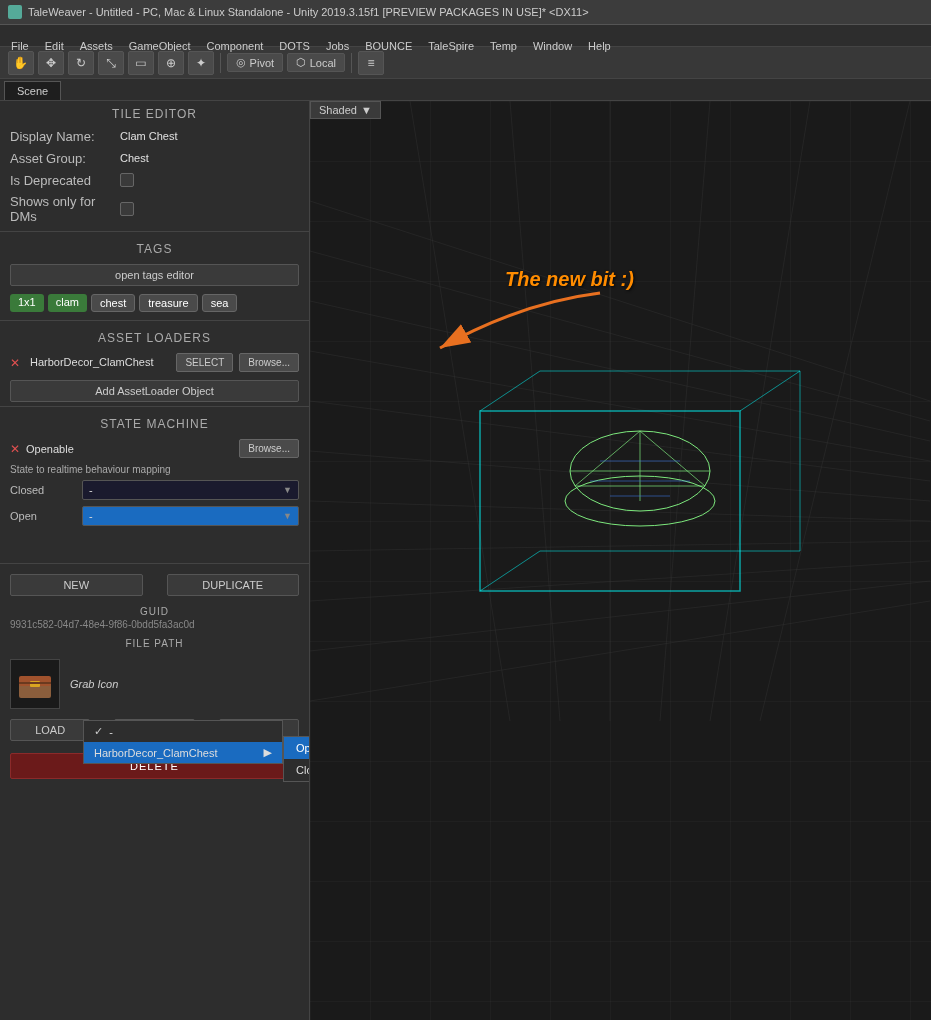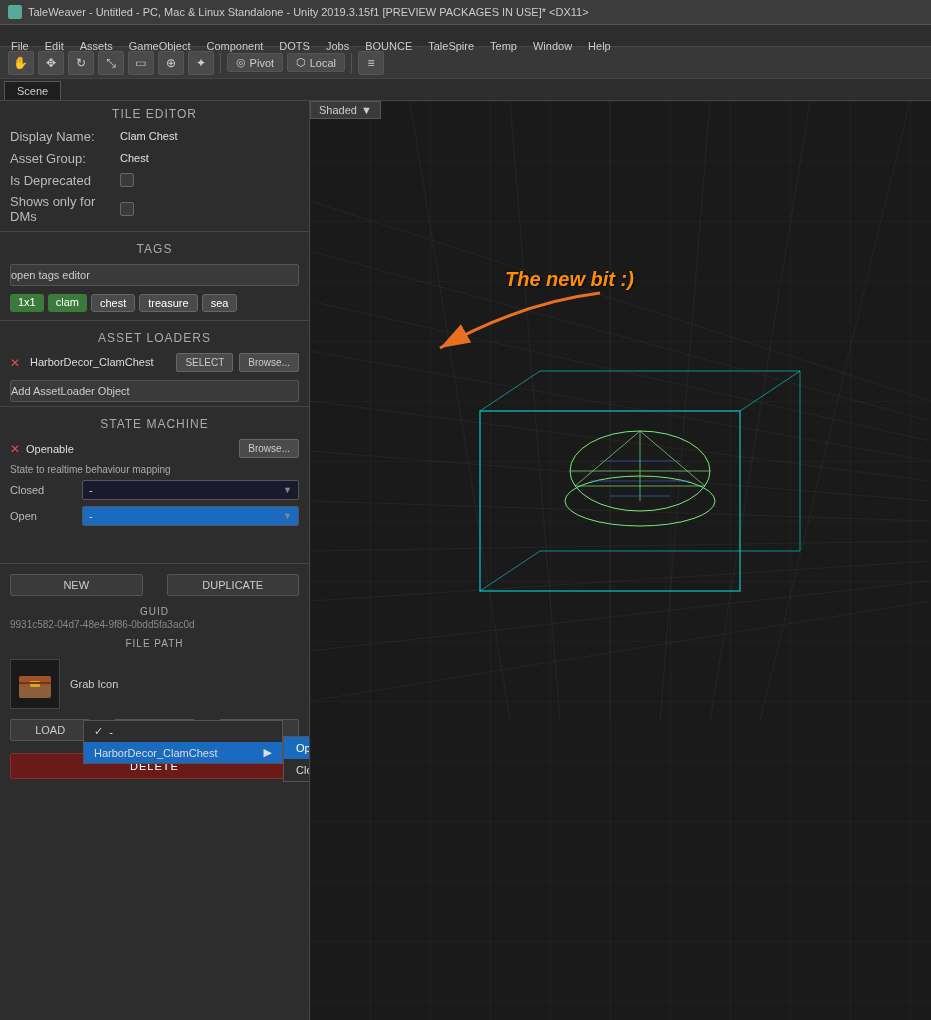--- a/index.html
+++ b/index.html
@@ -163,21 +163,21 @@
       color: #fff;
     }
     .tag.green { background: #3a7a3a; }
     .tag.gray { background: #4a4a4a; border: 1px solid #666; }
 
     .btn-full {
       display: block;
       width: calc(100% - 20px);
       margin: 4px 10px;
       padding: 4px 0;
-      text-align: left;
+      text-align: center;
       background: #3a3a3a;
       border: 1px solid #555;
       border-radius: 2px;
       color: #ccc;
       font-size: 11px;
       cursor: pointer;
     }
 
     
     .asset-loader-row {
@@ -352,20 +352,21 @@
     .guid-value, .filepath-value {
       color: #888;
       font-size: 10px;
       word-break: break-all;
     }
     .grab-icon-row {
       display: flex;
       align-items: center;
       padding: 4px 10px;
       gap: 10px;
+      font-style: italic;
     }
     .icon-preview {
       width: 50px; height: 50px;
       background: #1a1a1a;
       border: 1px solid #444;
       display: flex; align-items: center; justify-content: center;
       font-size: 28px;
     }
     .grab-icon-label {
       color: #ccc;

